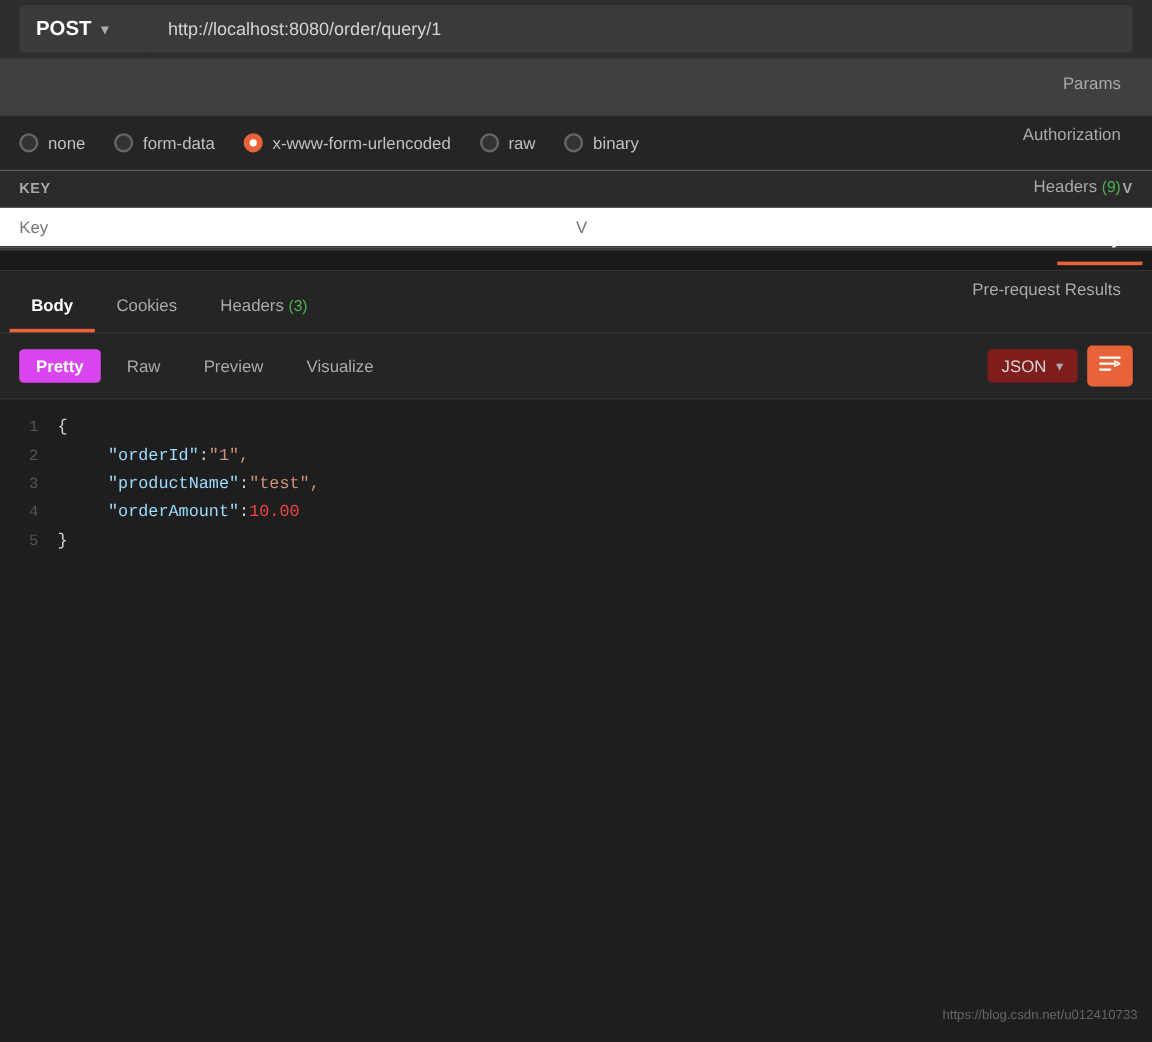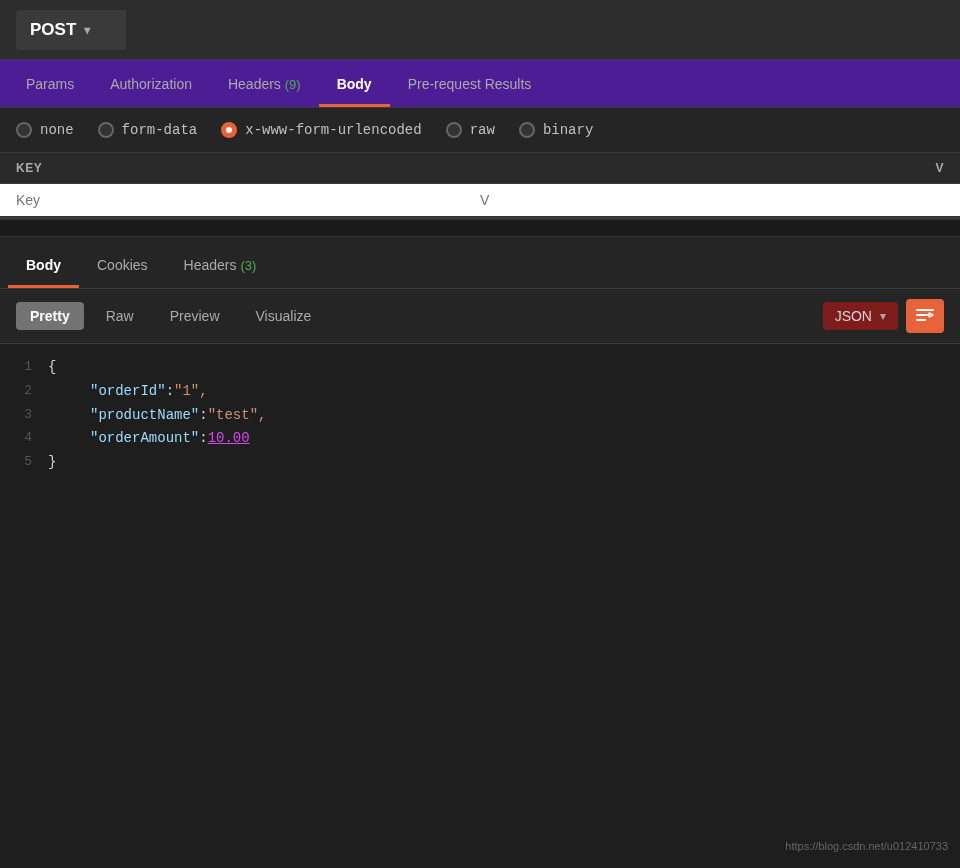--- a/index.html
+++ b/index.html
@@ -14,21 +14,21 @@
     }
 
     
     .url-bar {
       background: #2d2d2d;
       display: flex;
       align-items: center;
       padding: 10px 16px;
       gap: 0;
       border-bottom: 1px solid #3a3a3a;
-      height: 60px;
+      height: 49px;
     }
     .method-select {
       background: #3a3a3a;
       color: #fff;
       font-size: 16px;
       font-weight: bold;
       border: none;
       border-radius: 4px 0 0 4px;
       padding: 8px 14px;
       height: 40px;
@@ -55,25 +55,26 @@
       font-size: 15px;
       padding: 8px 14px;
       height: 40px;
       outline: none;
       border-radius: 0 4px 4px 0;
     }
 
     
     .request-tabs {
       display: flex;
-      background: #4c1d95;
+      background: #404040;
       border-bottom: 1px solid #3a3a3a;
       padding: 0 8px;
       height: 48px;
       align-items: flex-end;
+      flex-direction: column;
     }
     .tab-item {
       padding: 12px 18px;
       color: #aaa;
       cursor: pointer;
       font-size: 14px;
       border-bottom: 3px solid transparent;
       white-space: nowrap;
       user-select: none;
     }
@@ -88,21 +89,20 @@
     }
 
     
     .body-options {
       display: flex;
       align-items: center;
       gap: 24px;
       padding: 14px 16px;
       background: #252525;
       border-bottom: 1px solid #3a3a3a;
-      font-family: Liberation Mono, monospace;
     }
     .radio-option {
       display: flex;
       align-items: center;
       gap: 8px;
       cursor: pointer;
       color: #c0c0c0;
       font-size: 14px;
     }
     .radio-circle {
@@ -219,21 +219,21 @@
     .format-tab {
       padding: 6px 14px;
       color: #aaa;
       cursor: pointer;
       font-size: 14px;
       border-radius: 4px;
     }
     .format-tab.active {
       color: #fff;
       font-weight: 600;
-      background: #737373;
+      background: #d946ef;
       text-align: right;
     }
     .format-selector {
       display: flex;
       align-items: center;
       background: #7f1d1d;
       border-radius: 4px;
       padding: 6px 12px;
       gap: 8px;
       margin-left: auto;
@@ -280,21 +280,21 @@
       color: #555;
       min-width: 32px;
       text-align: right;
       padding-right: 16px;
       user-select: none;
       font-size: 13px;
     }
     .json-brace { color: #d4d4d4; }
     .json-key { color: #9cdcfe; }
     .json-string { color: #ce9178; }
-    .json-number { color: #d946ef; text-decoration: underline; }
+    .json-number { color: #ef4444; }
     .json-colon { color: #d4d4d4; }
 
     
     .footer {
       position: fixed;
       bottom: 12px;
       right: 0;
       color: #666;
       font-size: 11px;
       padding: 4px 12px;
@@ -302,20 +302,21 @@
     }
   </style>
 </head>
 <body>
 
 <div class="url-bar">
   <div class="method-select">
     <span class="method-text">POST</span>
     <span class="chevron">▾</span>
   </div>
+  <input class="url-input" type="text" value="http://localhost:8080/order/query/1" style="">
 </div>
 
 <div class="request-tabs">
   <div class="tab-item">
     <span>Params</span>
   </div>
   <div class="tab-item">
     <span>Authorization</span>
   </div>
   <div class="tab-item">

